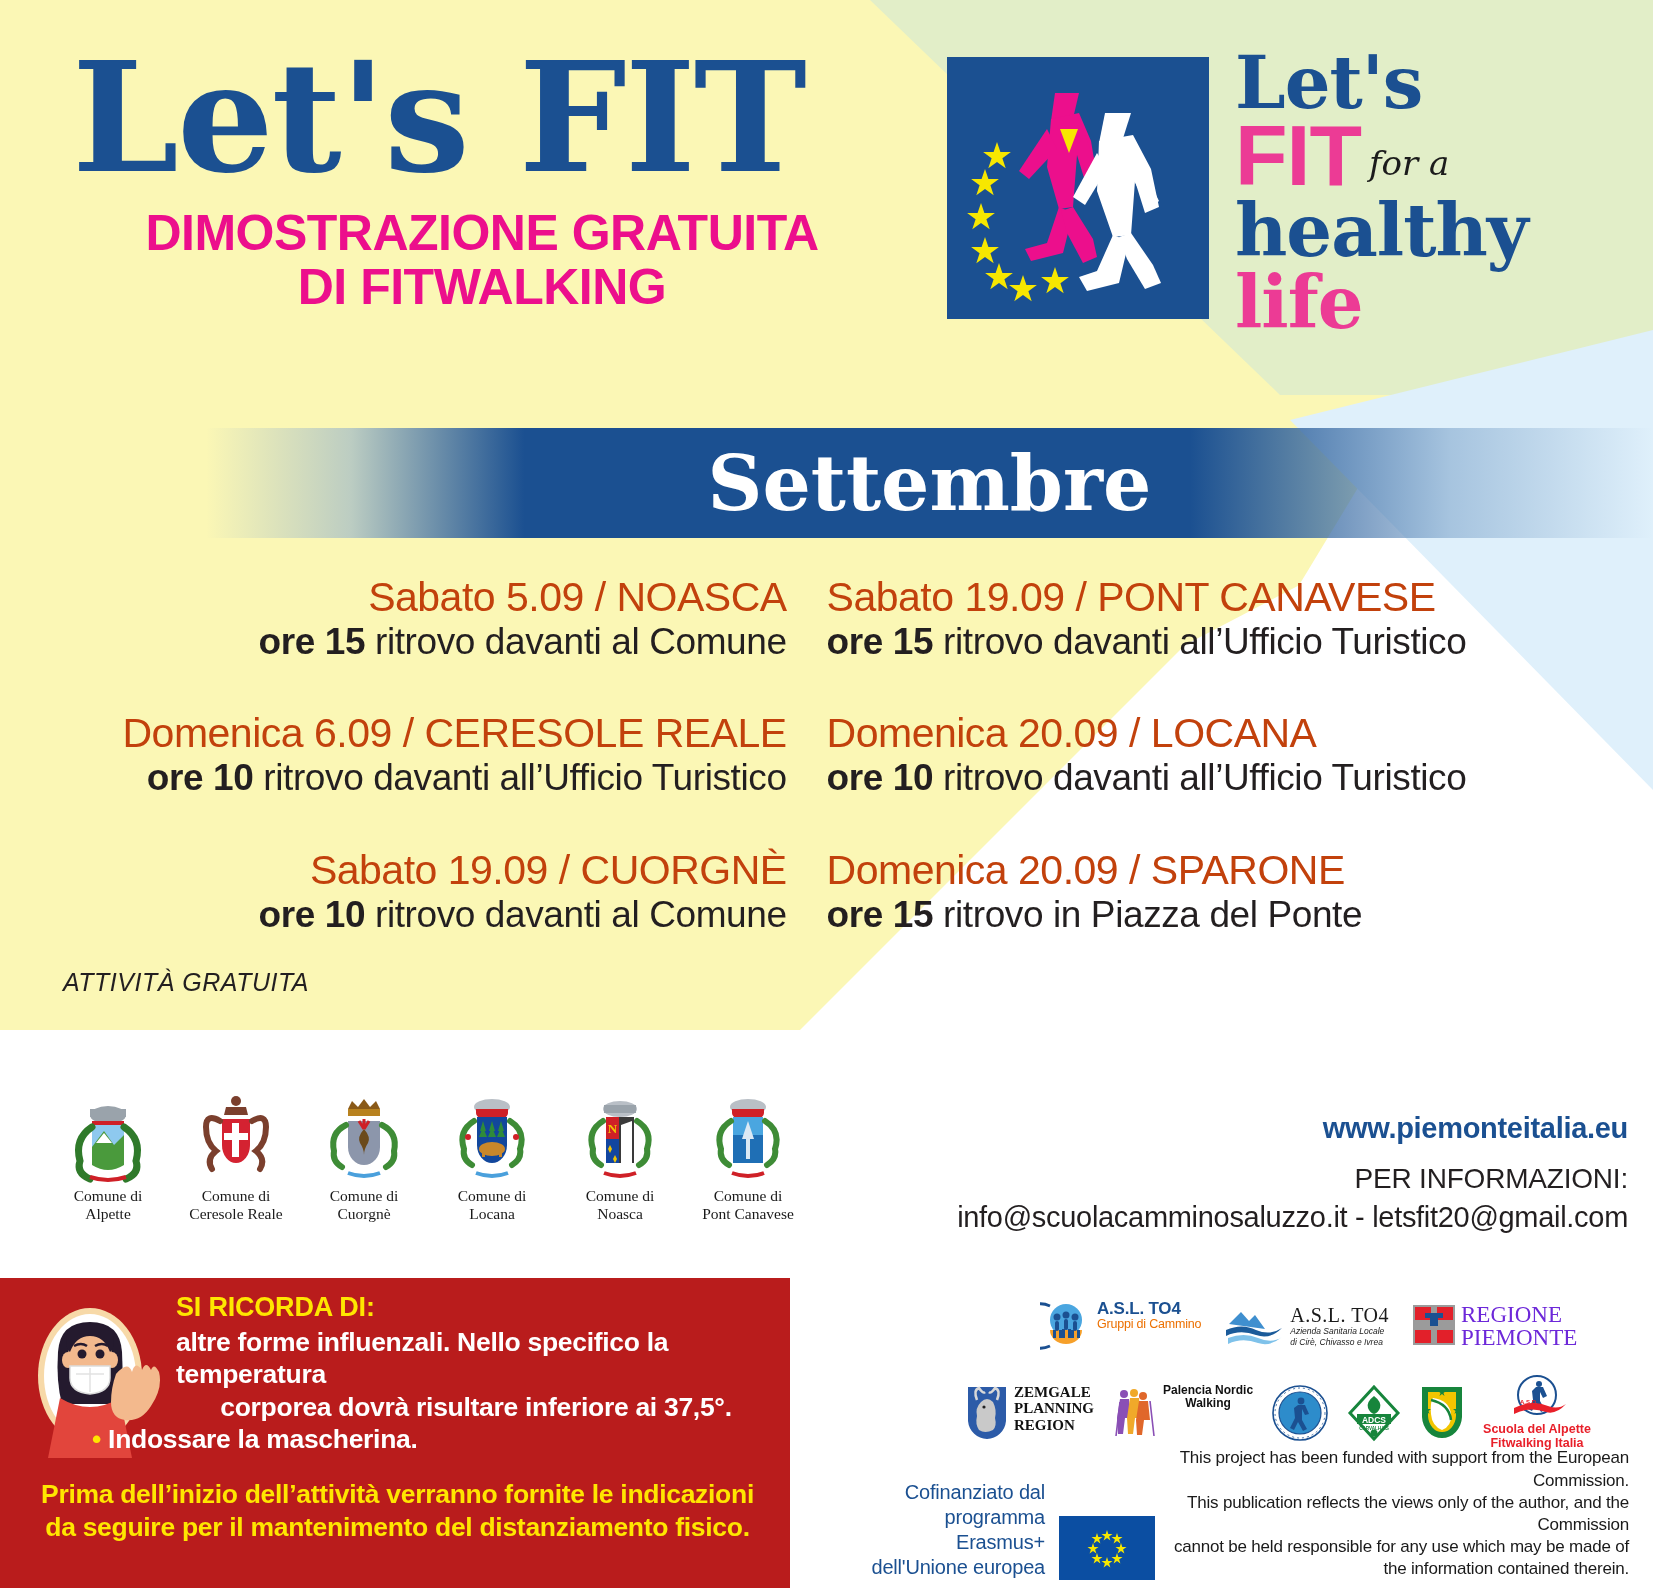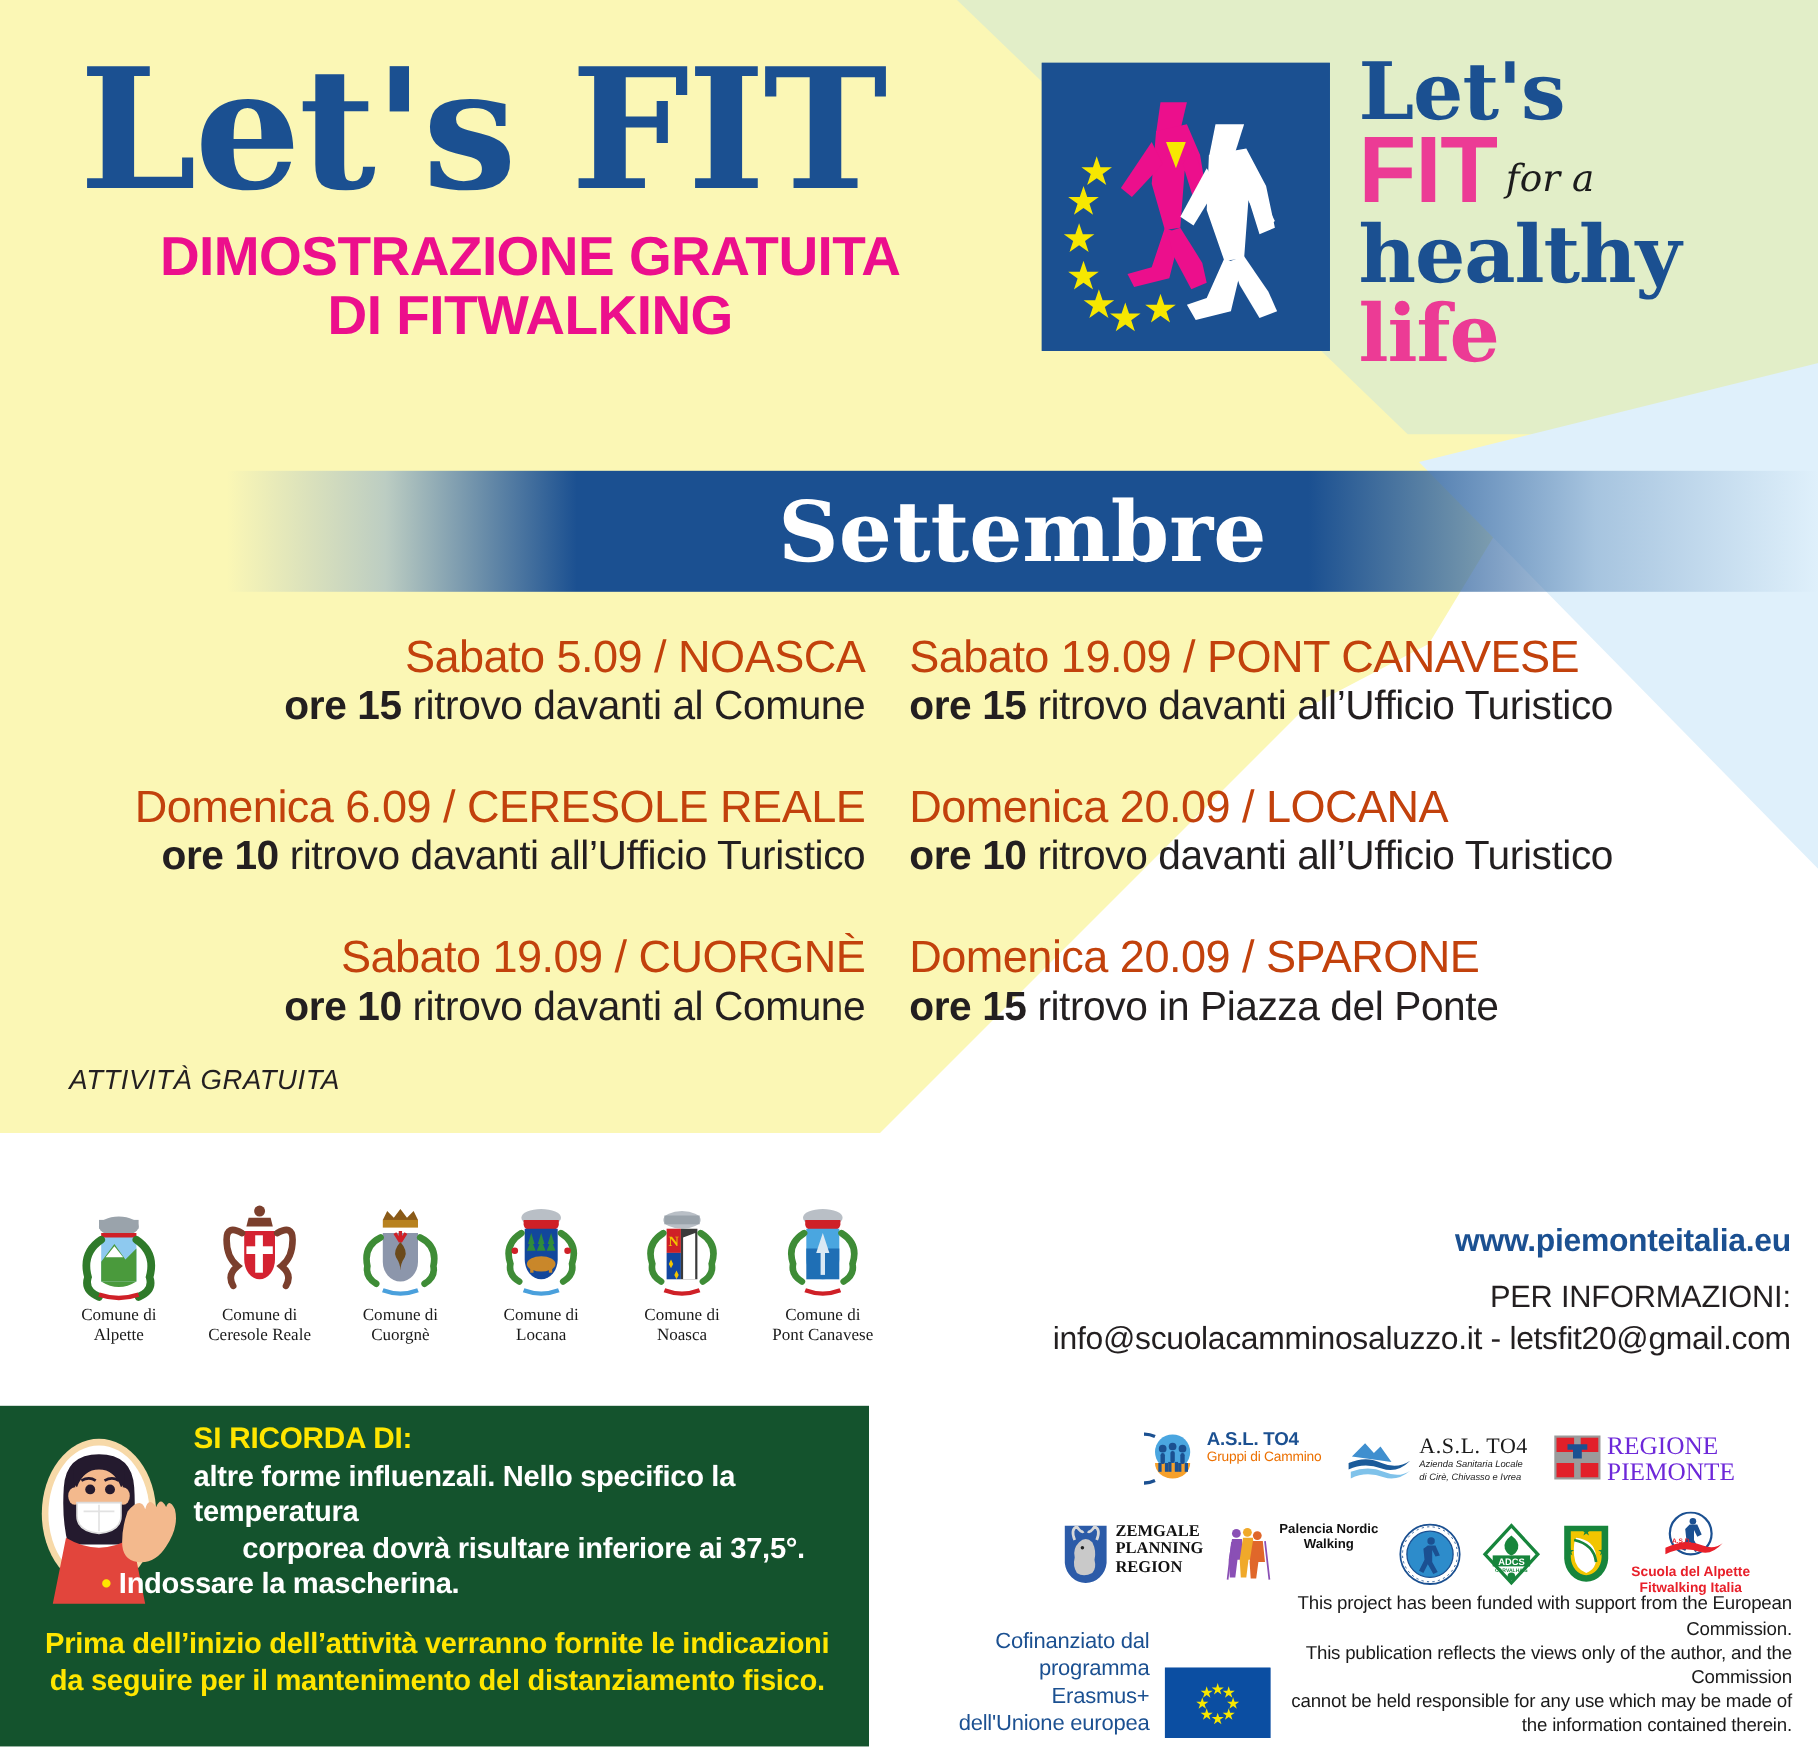--- a/index.html
+++ b/index.html
@@ -147,21 +147,21 @@
 
   
   .contacts{position:absolute;right:25px;top:1112px;text-align:right;}
   .web{font-size:29px;font-weight:bold;color:#1b5091;letter-spacing:-0.3px;}
   .perinfo{font-size:28px;color:#231f20;margin-top:18px;letter-spacing:-0.2px;}
   .emails{font-size:29px;color:#231f20;margin-top:6px;letter-spacing:-0.3px;}
 
   
   .notice{
     position:absolute;left:0;top:1278px;width:790px;height:310px;
-    background:#14532d;
+    background:#b91c1c;
   }
   .notice-figure{position:absolute;left:32px;top:10px;width:130px;height:170px;}
   .notice-body{position:absolute;left:176px;top:14px;width:600px;}
   .notice-head{
     font-size:27px;font-weight:bold;color:#ffe600;letter-spacing:-0.2px;
   }
   .notice-list{margin-top:3px;}
   .notice-line{
     font-size:26.5px;font-weight:bold;color:#ffffff;line-height:1.22;
     letter-spacing:-0.3px;

